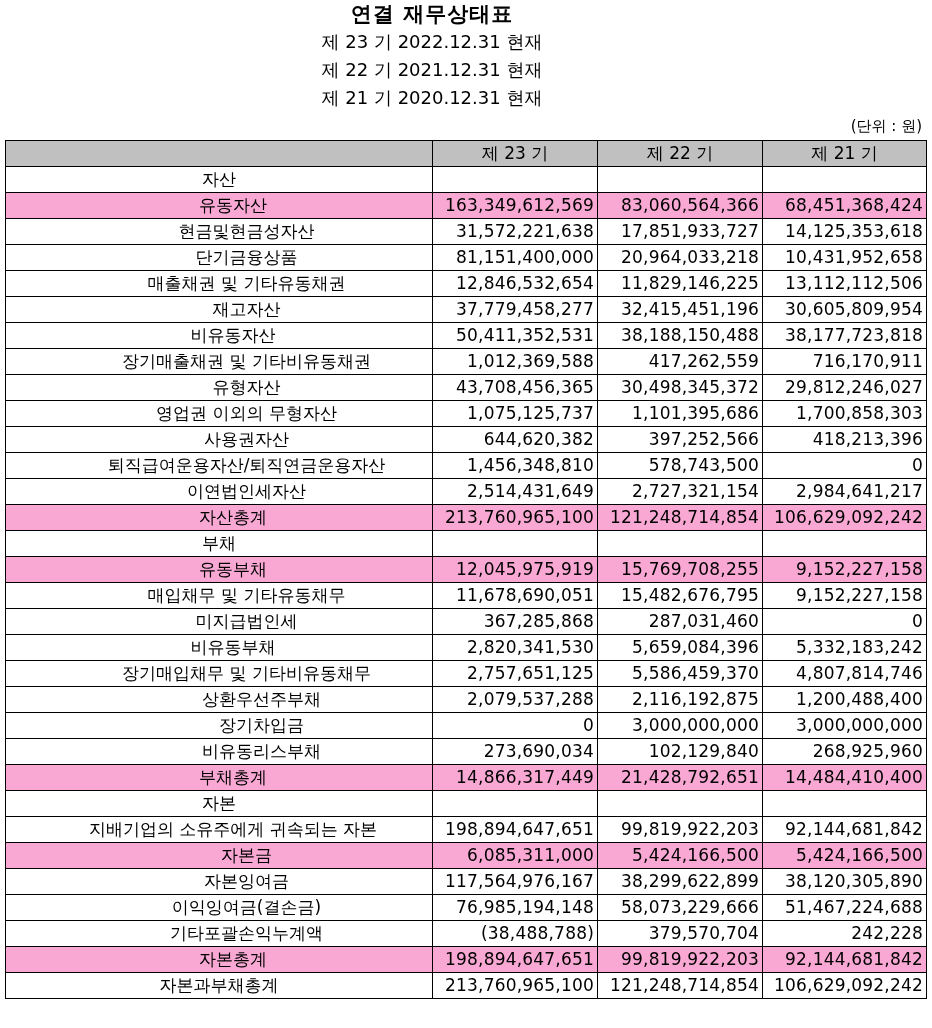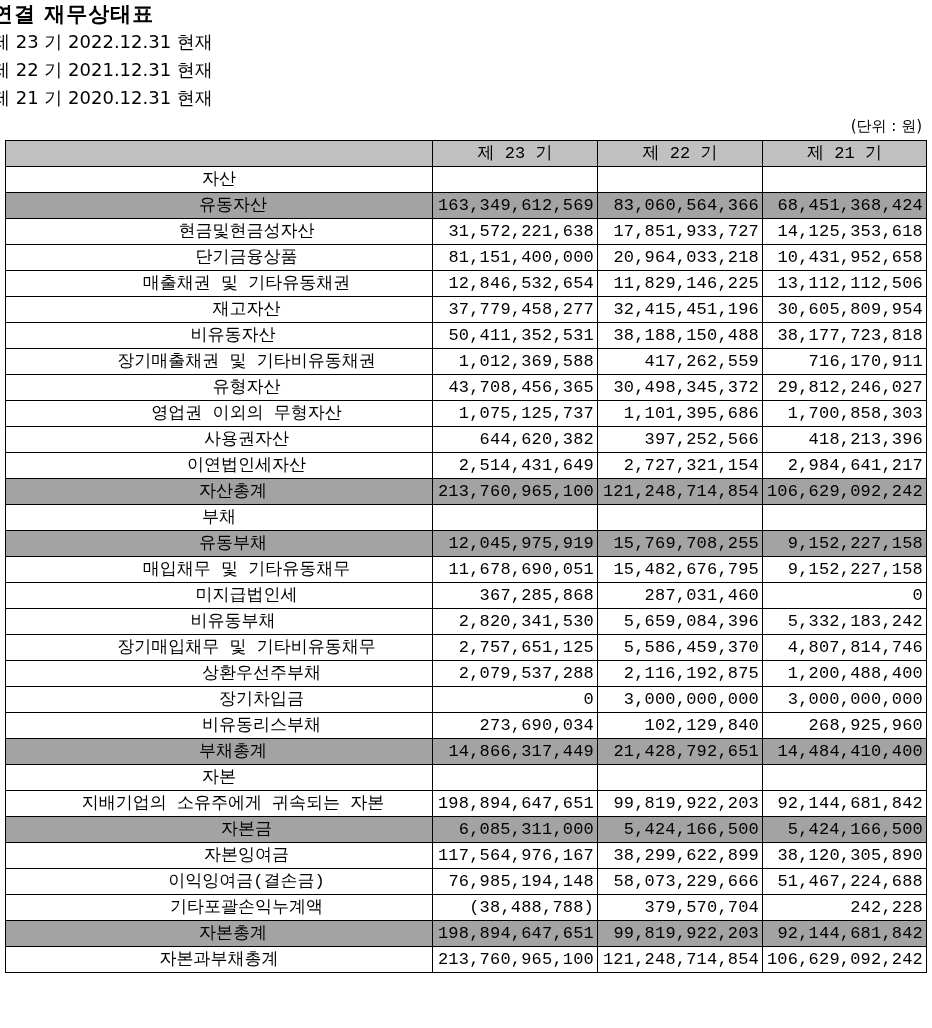--- a/index.html
+++ b/index.html
@@ -1,44 +1,43 @@
 <!DOCTYPE html>
 <html><head>
 <meta charset="utf-8">
 <style>
   html, body { margin: 0; padding: 0; background: #ffffff; }
   body {
     width: 932px; height: 1028px; overflow: hidden; position: relative;
     font-family: "DejaVu Sans", "Liberation Sans", sans-serif;
     color: #000;
   }
-  .title-block { position: absolute; left: 0; top: 0; width: 872px; }
+  .title-block { position: absolute; left: 0; top: 0; width: 872px; text-align: center; }
   .title { font-size: 21px; font-weight: bold; height: 28px; line-height: 28px; margin-left: -8px; letter-spacing: 1px; }
   .subtitle { font-size: 18px; height: 28px; line-height: 28px; margin-left: -8px; }
   .subtitle:first-of-type { margin-top: 0; }
   .unit { position: absolute; right: 10px; top: 114px; font-size: 15px; height: 24px; line-height: 24px; }
   table.fs {
     position: absolute; left: 5px; top: 140px;
     border-collapse: collapse; table-layout: fixed;
     width: 921px;
-    font-family: Liberation Mono, monospace;
   }
   table.fs col.c-label { width: 427px; }
   table.fs col.c-val { width: 165px; }
   table.fs col.c-val-last { width: 164px; }
   table.fs td, table.fs th {
     border: 1px solid #000;
     height: 25px; padding: 0 2px; line-height: 25px;
     font-size: 17px; font-weight: normal;
     white-space: nowrap; overflow: hidden;
   }
   table.fs thead th { background: #c0c0c0; text-align: center; }
   table.fs td.num { text-align: right; padding-right: 3px; letter-spacing: 0.2px; }
   table.fs td.label { text-align: center; }
-  tr.hl td { background: #a3a3a3; }
+  tr.hl td { background: #f9a8d4; }
   .ind0 { padding-left: 2px !important; }
   .ind1 { padding-left: 30px !important; }
   .ind2 { padding-left: 57px !important; }
   .ind3 { padding-left: 87px !important; }
 </style>
 </head>
 <body>
 
 <div class="title-block">
   <div class="title">연결 재무상태표</div>
@@ -124,20 +123,26 @@
         <td class="num">1,101,395,686</td>
         <td class="num">1,700,858,303</td>
       </tr>
       <tr>
         <td class="label ind2">사용권자산</td>
         <td class="num">644,620,382</td>
         <td class="num">397,252,566</td>
         <td class="num">418,213,396</td>
       </tr>
       <tr>
+        <td class="label ind2">퇴직급여운용자산/퇴직연금운용자산</td>
+        <td class="num">1,456,348,810</td>
+        <td class="num">578,743,500</td>
+        <td class="num">0</td>
+      </tr>
+      <tr>
         <td class="label ind2">이연법인세자산</td>
         <td class="num">2,514,431,649</td>
         <td class="num">2,727,321,154</td>
         <td class="num">2,984,641,217</td>
       </tr>
       <tr class="hl">
         <td class="label ind1">자산총계</td>
         <td class="num">213,760,965,100</td>
         <td class="num">121,248,714,854</td>
         <td class="num">106,629,092,242</td>

